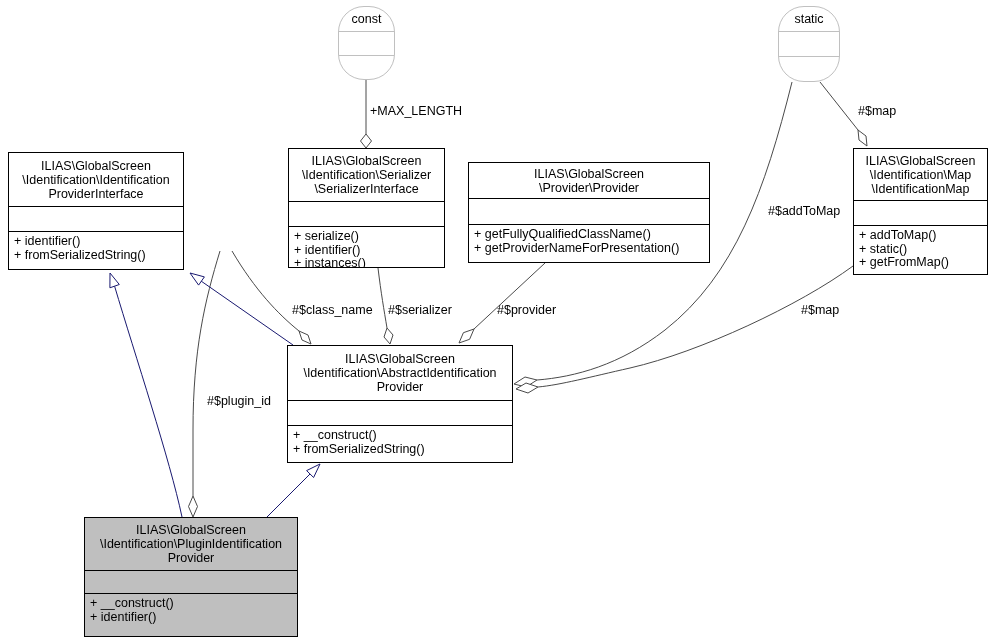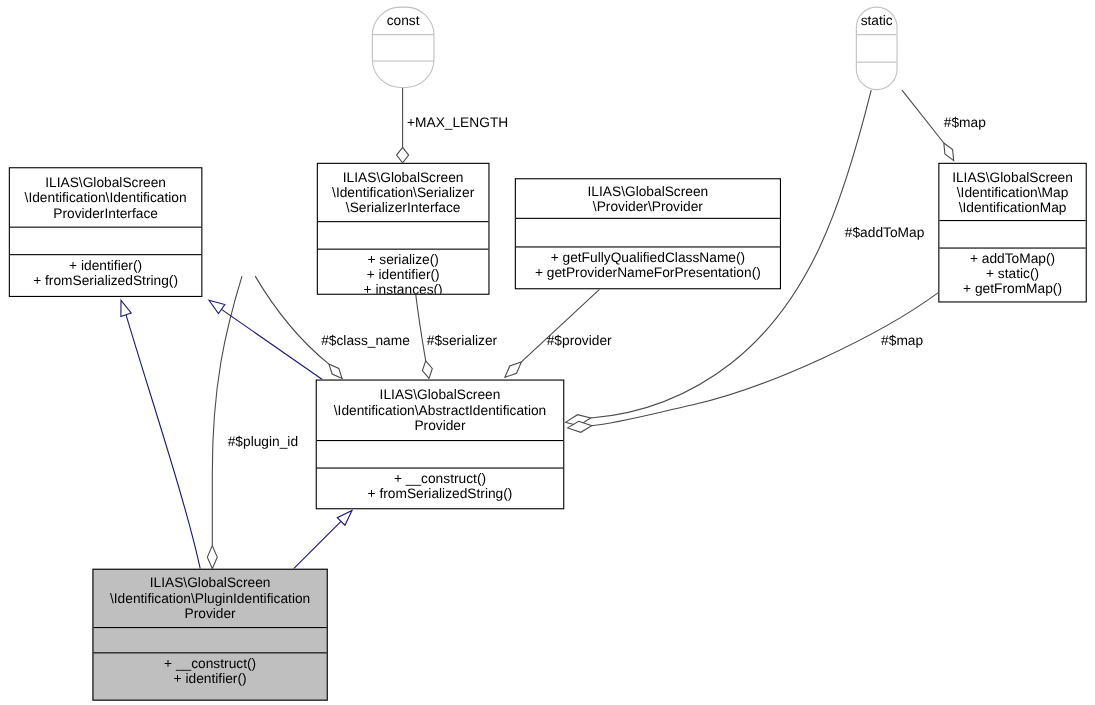--- a/index.html
+++ b/index.html
@@ -28,21 +28,21 @@
   .uml-title{
     box-sizing:border-box;flex:none;border-bottom:1px solid var(--node-border);
     display:flex;align-items:center;justify-content:center;text-align:center;
     white-space:pre-line;line-height:14px;padding:2px 4px;
   }
   .uml-attrs{
     box-sizing:border-box;flex:none;border-bottom:1px solid var(--node-border);
   }
   .uml-methods{
     box-sizing:border-box;flex:1;padding:3px 5px;line-height:13.5px;
-    text-align:center;overflow:hidden;
+    text-align:left;overflow:hidden;
   }
   .uml-box.builtin{border-color:var(--builtin-border);border-radius:26px;}
   .uml-box.builtin .uml-title,
   .uml-box.builtin .uml-attrs{border-color:var(--builtin-border);}
   .uml-box.highlight{background:var(--highlight-fill);}
 
   .edge-label{
     position:absolute;white-space:nowrap;color:#000000;line-height:13px;
   }
 </style>
@@ -97,21 +97,21 @@
       <polygon class="arrow" points="320,464 313.6,477.5 306.6,470.6"></polygon>
     </g>
   </svg>
 
   <div class="uml-box builtin" style="left:338px;top:6px;width:57px;height:74px">
     <div class="uml-title" style="height:25px">const</div>
     <div class="uml-attrs" style="height:24px"></div>
     <div class="uml-methods"></div>
   </div>
 
-  <div class="uml-box builtin" style="left:778px;top:6px;width:38px;height:76px">
+  <div class="uml-box builtin" style="left:778px;top:6px;width:62px;height:76px">
     <div class="uml-title" style="height:25px">static</div>
     <div class="uml-attrs" style="height:25px"></div>
     <div class="uml-methods"></div>
   </div>
 
 
   <div class="uml-box" style="left:8px;top:152px;width:176px;height:118px">
     <div class="uml-title" style="height:54px">ILIAS\GlobalScreen
 \Identification\Identification
 ProviderInterface</div>

